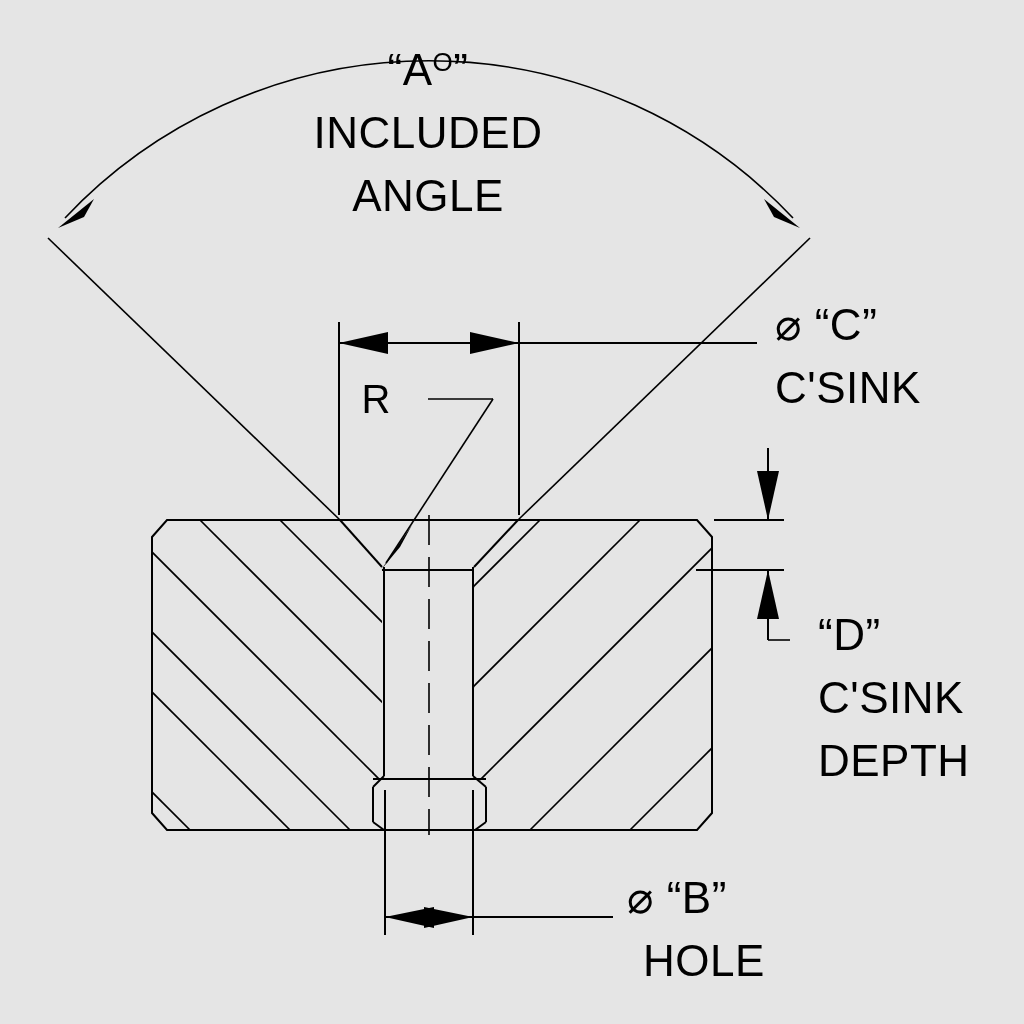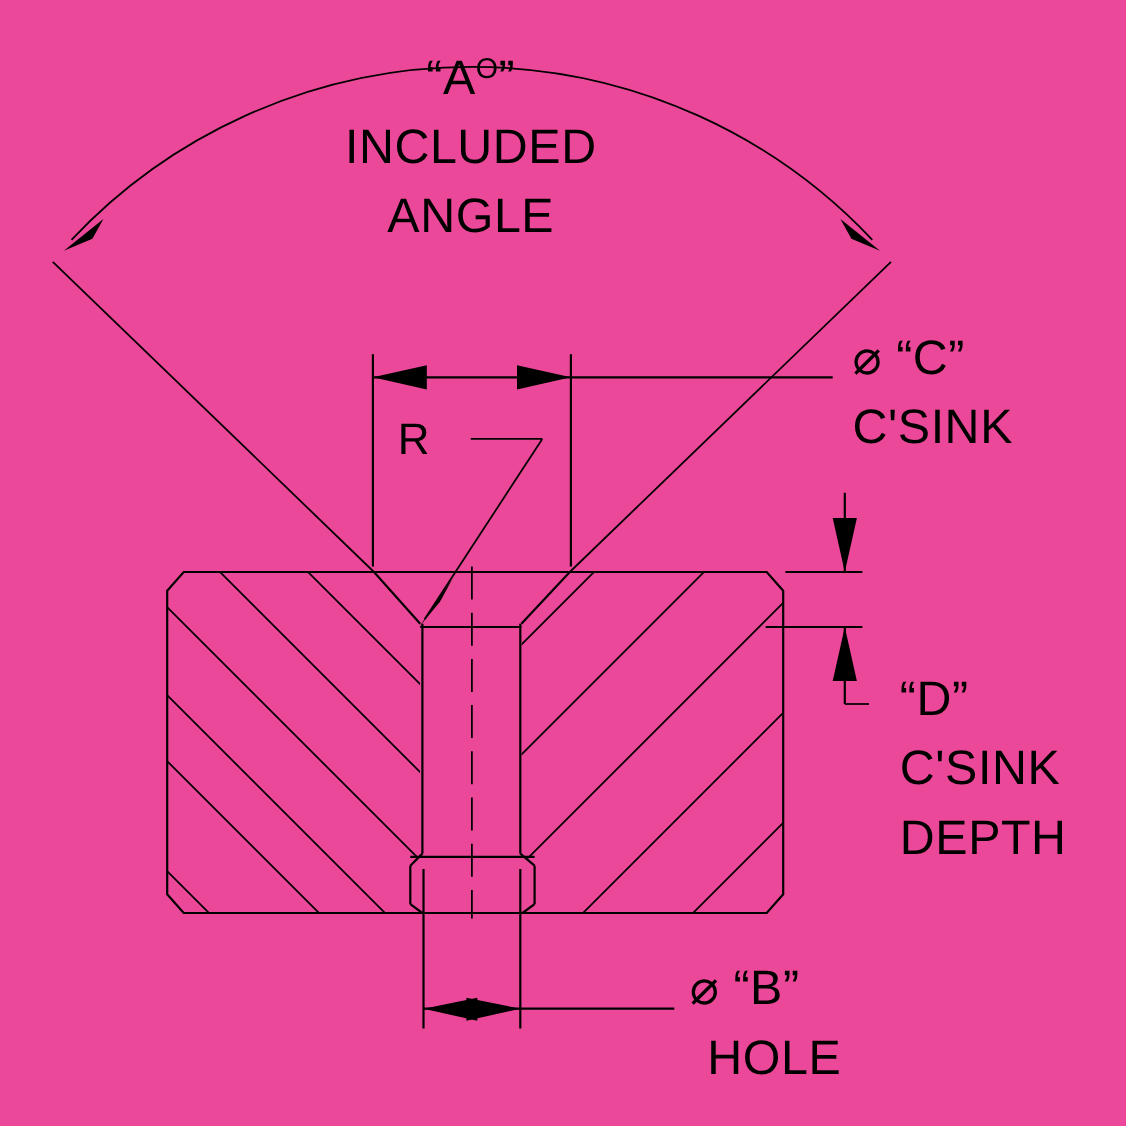--- a/index.html
+++ b/index.html
@@ -7,21 +7,21 @@
     padding: 0;
     background: #ffffff;
   }
   body {
     font-family: "Liberation Sans", sans-serif;
   }
   #canvas {
     position: relative;
     width: 1024px;
     height: 1024px;
-    background: #ec4899;
+    background: #e5e5e5;
     overflow: hidden;
   }
   svg#drawing {
     position: absolute;
     left: 0;
     top: 0;
     width: 1024px;
     height: 1024px;
   }
   .ln {

